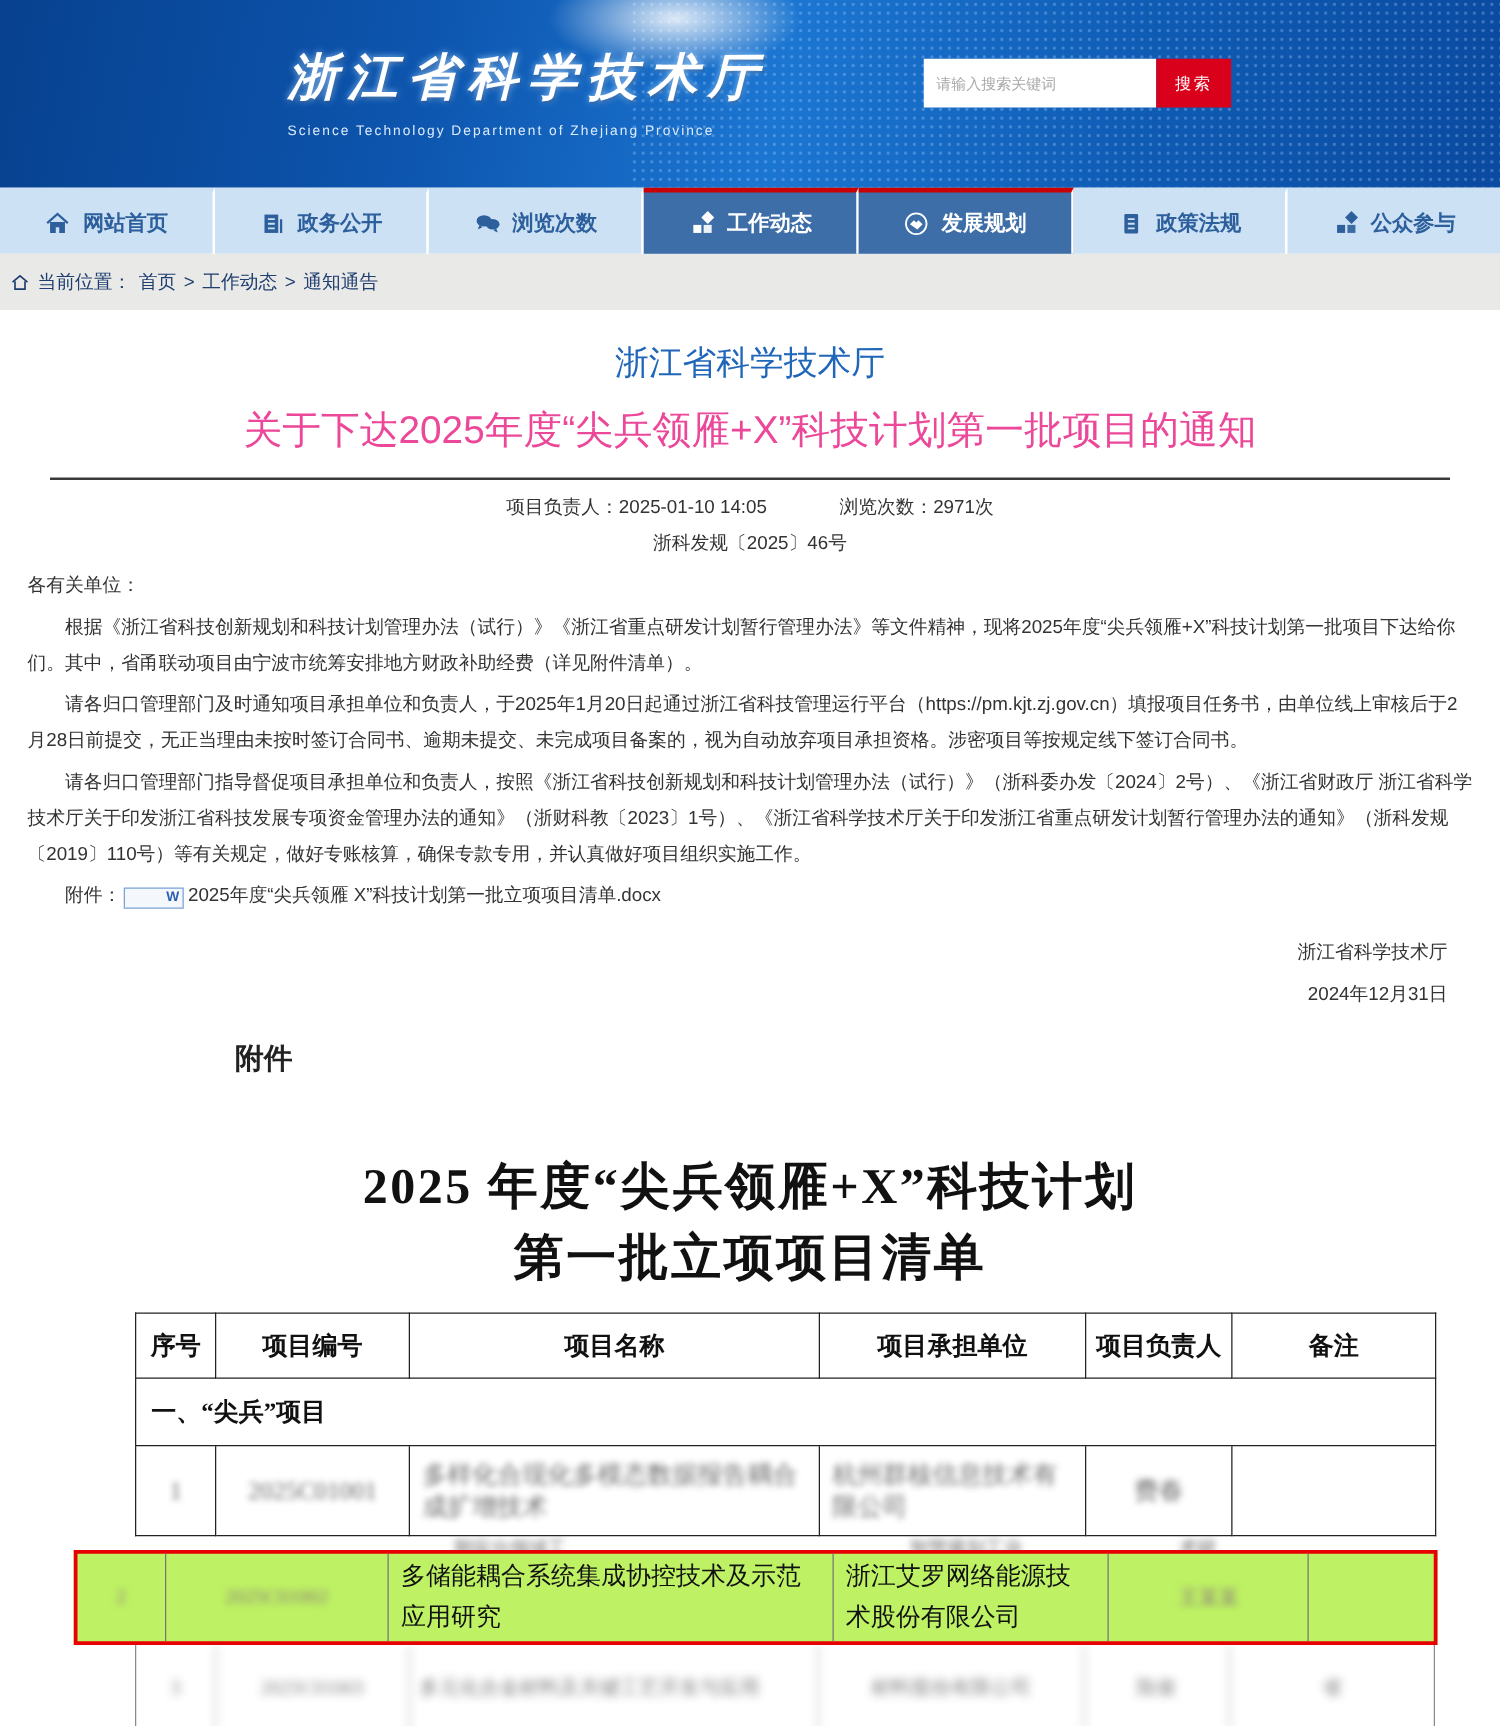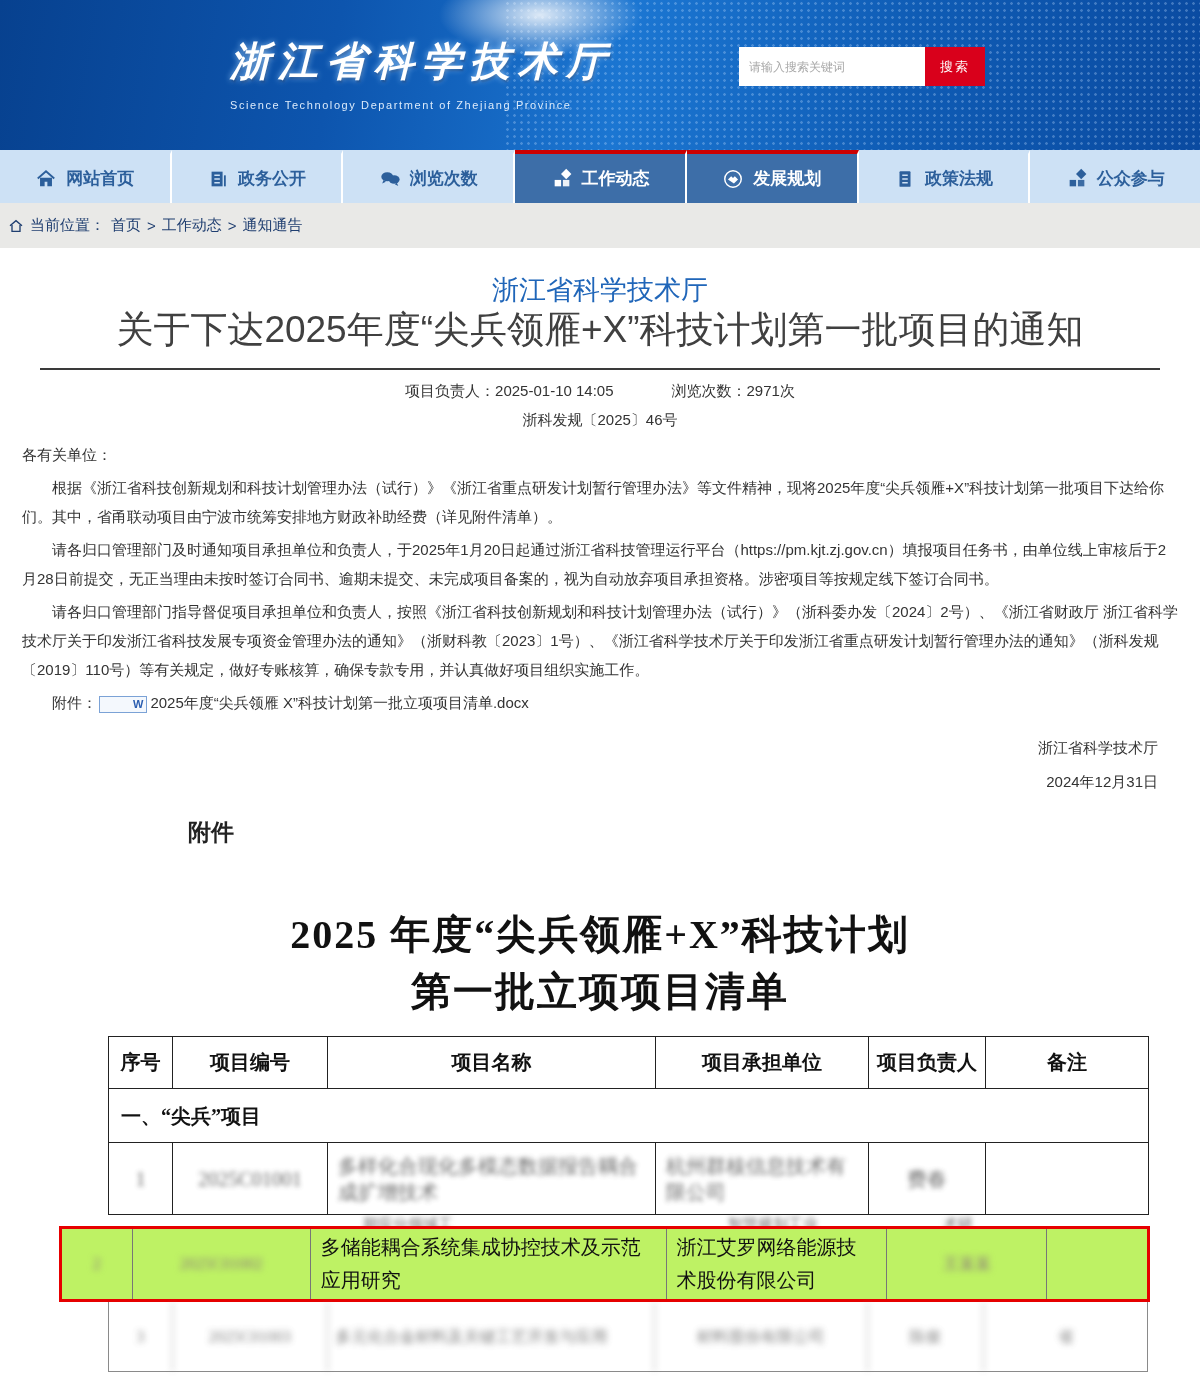--- a/index.html
+++ b/index.html
@@ -35,21 +35,21 @@
   .nav-item.active { background:#3d6ea8; color:#fff; border-top:4px solid #cb0001; }
   .nav-item svg { width:22px; height:22px; }
   
   .crumbs { display:flex; align-items:center; gap:6px; height:45px; background:#e9e9e7;
     padding:0 0 0 8px; font-size:15px; color:#1f3e70; }
   .crumbs svg { width:16px; height:16px; }
   .crumb-link { color:#1f3e70; cursor:pointer; }
   
   .article { background:#fff; padding-top:24px; }
   .a-title1 { text-align:center; color:#2066b9; font-size:27px; line-height:36px; font-weight:500; }
-  .a-title2 { text-align:center; color:#404040; font-size:37px; line-height:44px; font-weight:500; }
+  .a-title2 { text-align:center; color:#ec4899; font-size:31px; line-height:44px; font-weight:500; margin-top:14px; }
   .a-rule { border:0; border-top:2px solid #3a3a3a; margin:16px 40px 0 40px; }
   .a-meta { text-align:center; margin-top:12px; font-size:15px; color:#333; }
   .a-meta .gap { display:inline-block; width:58px; }
   .a-docnum { text-align:center; margin-top:10px; font-size:15px; color:#333; }
   .a-body { padding:6px 22px 0 22px; font-size:15px; line-height:29px; color:#333; }
   .a-body p { margin-top:4px; }
   .indent { text-indent:2em; }
   .attach-line { margin-top:6px; }
   .w-icon { display:inline-block; border:1px solid #7ba2d6; color:#2a5db0; font-size:11px;
     line-height:13px; padding:1px 3px; margin:0 3px 0 2px; background:#f4f8fd; font-weight:bold; }

